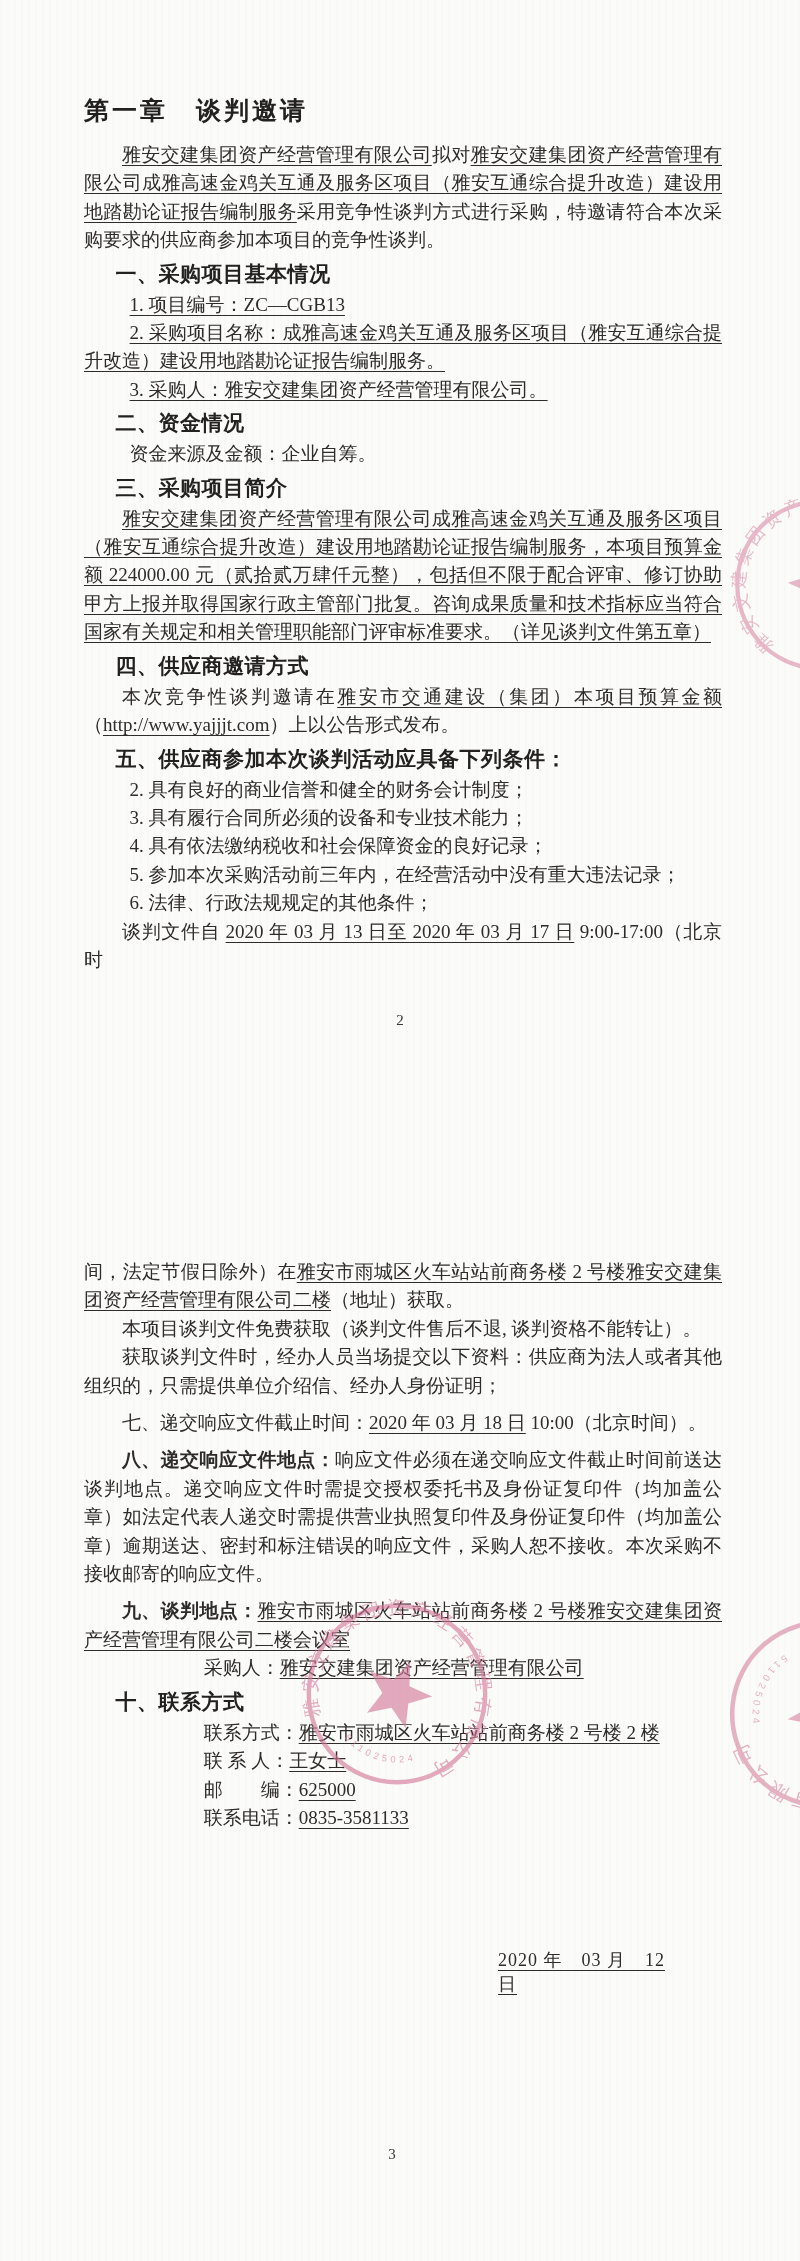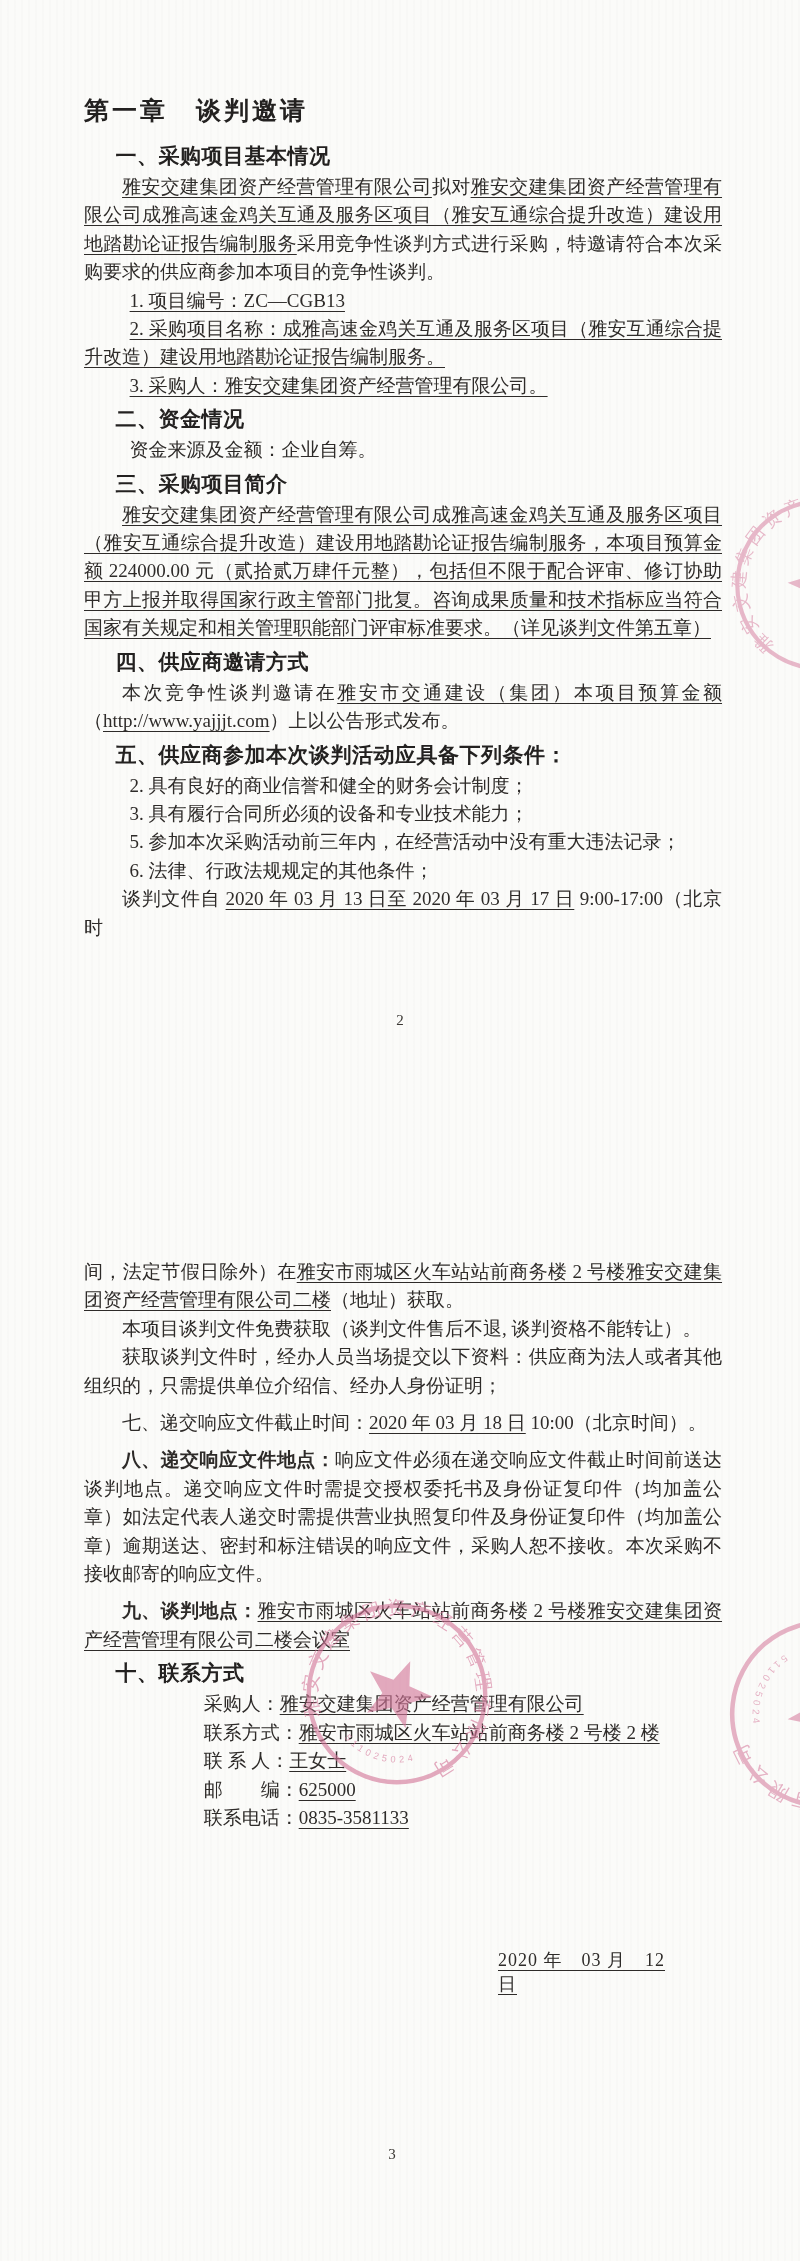--- a/index.html
+++ b/index.html
@@ -72,51 +72,52 @@
       <text font-size="9.5" fill="currentColor" font-family="Liberation Sans, DejaVu Sans, sans-serif">
         <textPath href="#sealSerialArc" startOffset="8" textLength="106" lengthAdjust="spacing">511025024093</textPath>
       </text>
     </symbol>
   </defs>
 </svg>
 
 <div class="content" id="p1-content">
   <div class="doc-title">第一章　谈判邀请</div>
   <div id="p1-blocks">
+      <div class="line para"><span class="run u">雅安交建集团资产经营管理有限公司</span><span class="run">拟对</span><span class="run u">雅安交建集团资产经营管理有限公司成雅高速金鸡关互通及服务区项目（雅安互通综合提升改造）建设用地踏勘论证报告编制服务</span><span class="run">采用竞争性谈判方式进行采购，特邀请符合本次采购要求的供应商参加本项目的竞争性谈判。</span></div>
       <div class="line heading"><span class="run">一、采购项目基本情况</span></div>
-      <div class="line para"><span class="run u">雅安交建集团资产经营管理有限公司</span><span class="run">拟对</span><span class="run u">雅安交建集团资产经营管理有限公司成雅高速金鸡关互通及服务区项目（雅安互通综合提升改造）建设用地踏勘论证报告编制服务</span><span class="run">采用竞争性谈判方式进行采购，特邀请符合本次采购要求的供应商参加本项目的竞争性谈判。</span></div>
       <div class="line item"><span class="run u">1. 项目编号：ZC—CGB13</span></div>
       <div class="line item"><span class="run u">2. 采购项目名称：成雅高速金鸡关互通及服务区项目（雅安互通综合提升改造）建设用地踏勘论证报告编制服务。</span></div>
       <div class="line item"><span class="run u">3. 采购人：雅安交建集团资产经营管理有限公司。</span></div>
       <div class="line heading"><span class="run">二、资金情况</span></div>
       <div class="line item"><span class="run">资金来源及金额：企业自筹。</span></div>
       <div class="line heading"><span class="run">三、采购项目简介</span></div>
       <div class="line para"><span class="run u">雅安交建集团资产经营管理有限公司成雅高速金鸡关互通及服务区项目（雅安互通综合提升改造）建设用地踏勘论证报告编制服务，本项目预算金额 224000.00 元（贰拾贰万肆仟元整），包括但不限于配合评审、修订协助甲方上报并取得国家行政主管部门批复。咨询成果质量和技术指标应当符合国家有关规定和相关管理职能部门评审标准要求。（详见谈判文件第五章）</span></div>
       <div class="line heading"><span class="run">四、供应商邀请方式</span></div>
       <div class="line para"><span class="run">本次竞争性谈判邀请在</span><span class="run u">雅安市交通建设（集团）本项目预算金额</span><span class="run">（</span><span class="run u">http://www.yajjjt.com</span><span class="run">）上以公告形式发布。</span></div>
       <div class="line heading"><span class="run">五、供应商参加本次谈判活动应具备下列条件：</span></div>
       <div class="line item"><span class="run">2. 具有良好的商业信誉和健全的财务会计制度；</span></div>
       <div class="line item"><span class="run">3. 具有履行合同所必须的设备和专业技术能力；</span></div>
+      <div class="line item"><span class="run">4. 具有依法缴纳税收和社会保障资金的良好记录；</span></div>
       <div class="line item"><span class="run">5. 参加本次采购活动前三年内，在经营活动中没有重大违法记录；</span></div>
       <div class="line item"><span class="run">6. 法律、行政法规规定的其他条件；</span></div>
       <div class="line para"><span class="run">谈判文件自 </span><span class="run u">2020 年 03 月 13 日至 2020 年 03 月 17 日</span><span class="run"> 9:00-17:00（北京时</span></div>
     </div>
 </div>
 <div class="page-number" id="page-number-1">2</div>
 
 <div class="content" id="p2-content">
   <div id="p2-blocks">
       <div class="line para flush"><span class="run">间，法定节假日除外）在</span><span class="run u">雅安市雨城区火车站站前商务楼 2 号楼雅安交建集团资产经营管理有限公司二楼</span><span class="run">（地址）获取。</span></div>
       <div class="line para"><span class="run">本项目谈判文件免费获取（谈判文件售后不退, 谈判资格不能转让）。</span></div>
       <div class="line para"><span class="run">获取谈判文件时，经办人员当场提交以下资料：供应商为法人或者其他组织的，只需提供单位介绍信、经办人身份证明；</span></div>
       <div class="line para gap"><span class="run">七、递交响应文件截止时间：</span><span class="run u">2020 年 03 月 18 日</span><span class="run"> 10:00（北京时间）。</span></div>
       <div class="line para gap"><span class="run b">八、递交响应文件地点：</span><span class="run">响应文件必须在递交响应文件截止时间前送达谈判地点。递交响应文件时需提交授权委托书及身份证复印件（均加盖公章）如法定代表人递交时需提供营业执照复印件及身份证复印件（均加盖公章）逾期送达、密封和标注错误的响应文件，采购人恕不接收。本次采购不接收邮寄的响应文件。</span></div>
       <div class="line para gap"><span class="run b">九、谈判地点：</span><span class="run u">雅安市雨城区火车站站前商务楼 2 号楼雅安交建集团资产经营管理有限公司二楼会议室</span></div>
+      <div class="line contact"><span class="run">采购人：</span><span class="run u">雅安交建集团资产经营管理有限公司</span></div>
       <div class="line heading"><span class="run">十、联系方式</span></div>
-      <div class="line contact"><span class="run">采购人：</span><span class="run u">雅安交建集团资产经营管理有限公司</span></div>
       <div class="line contact"><span class="run">联系方式：</span><span class="run u">雅安市雨城区火车站站前商务楼 2 号楼 2 楼</span></div>
       <div class="line contact"><span class="run">联 系 人：</span><span class="run u">王女士</span></div>
       <div class="line contact"><span class="run">邮　　编：</span><span class="run u">625000</span></div>
       <div class="line contact"><span class="run">联系电话：</span><span class="run u">0835-3581133</span></div>
     </div>
 </div>
 <div class="sign-date">2020 年　03 月　12 日</div>
 <div class="page-number" id="page-number-2">3</div>
 
 <svg class="stamp" id="stamp-p1-edge" viewBox="0 0 200 200" style="color: rgb(212, 119, 154);">

